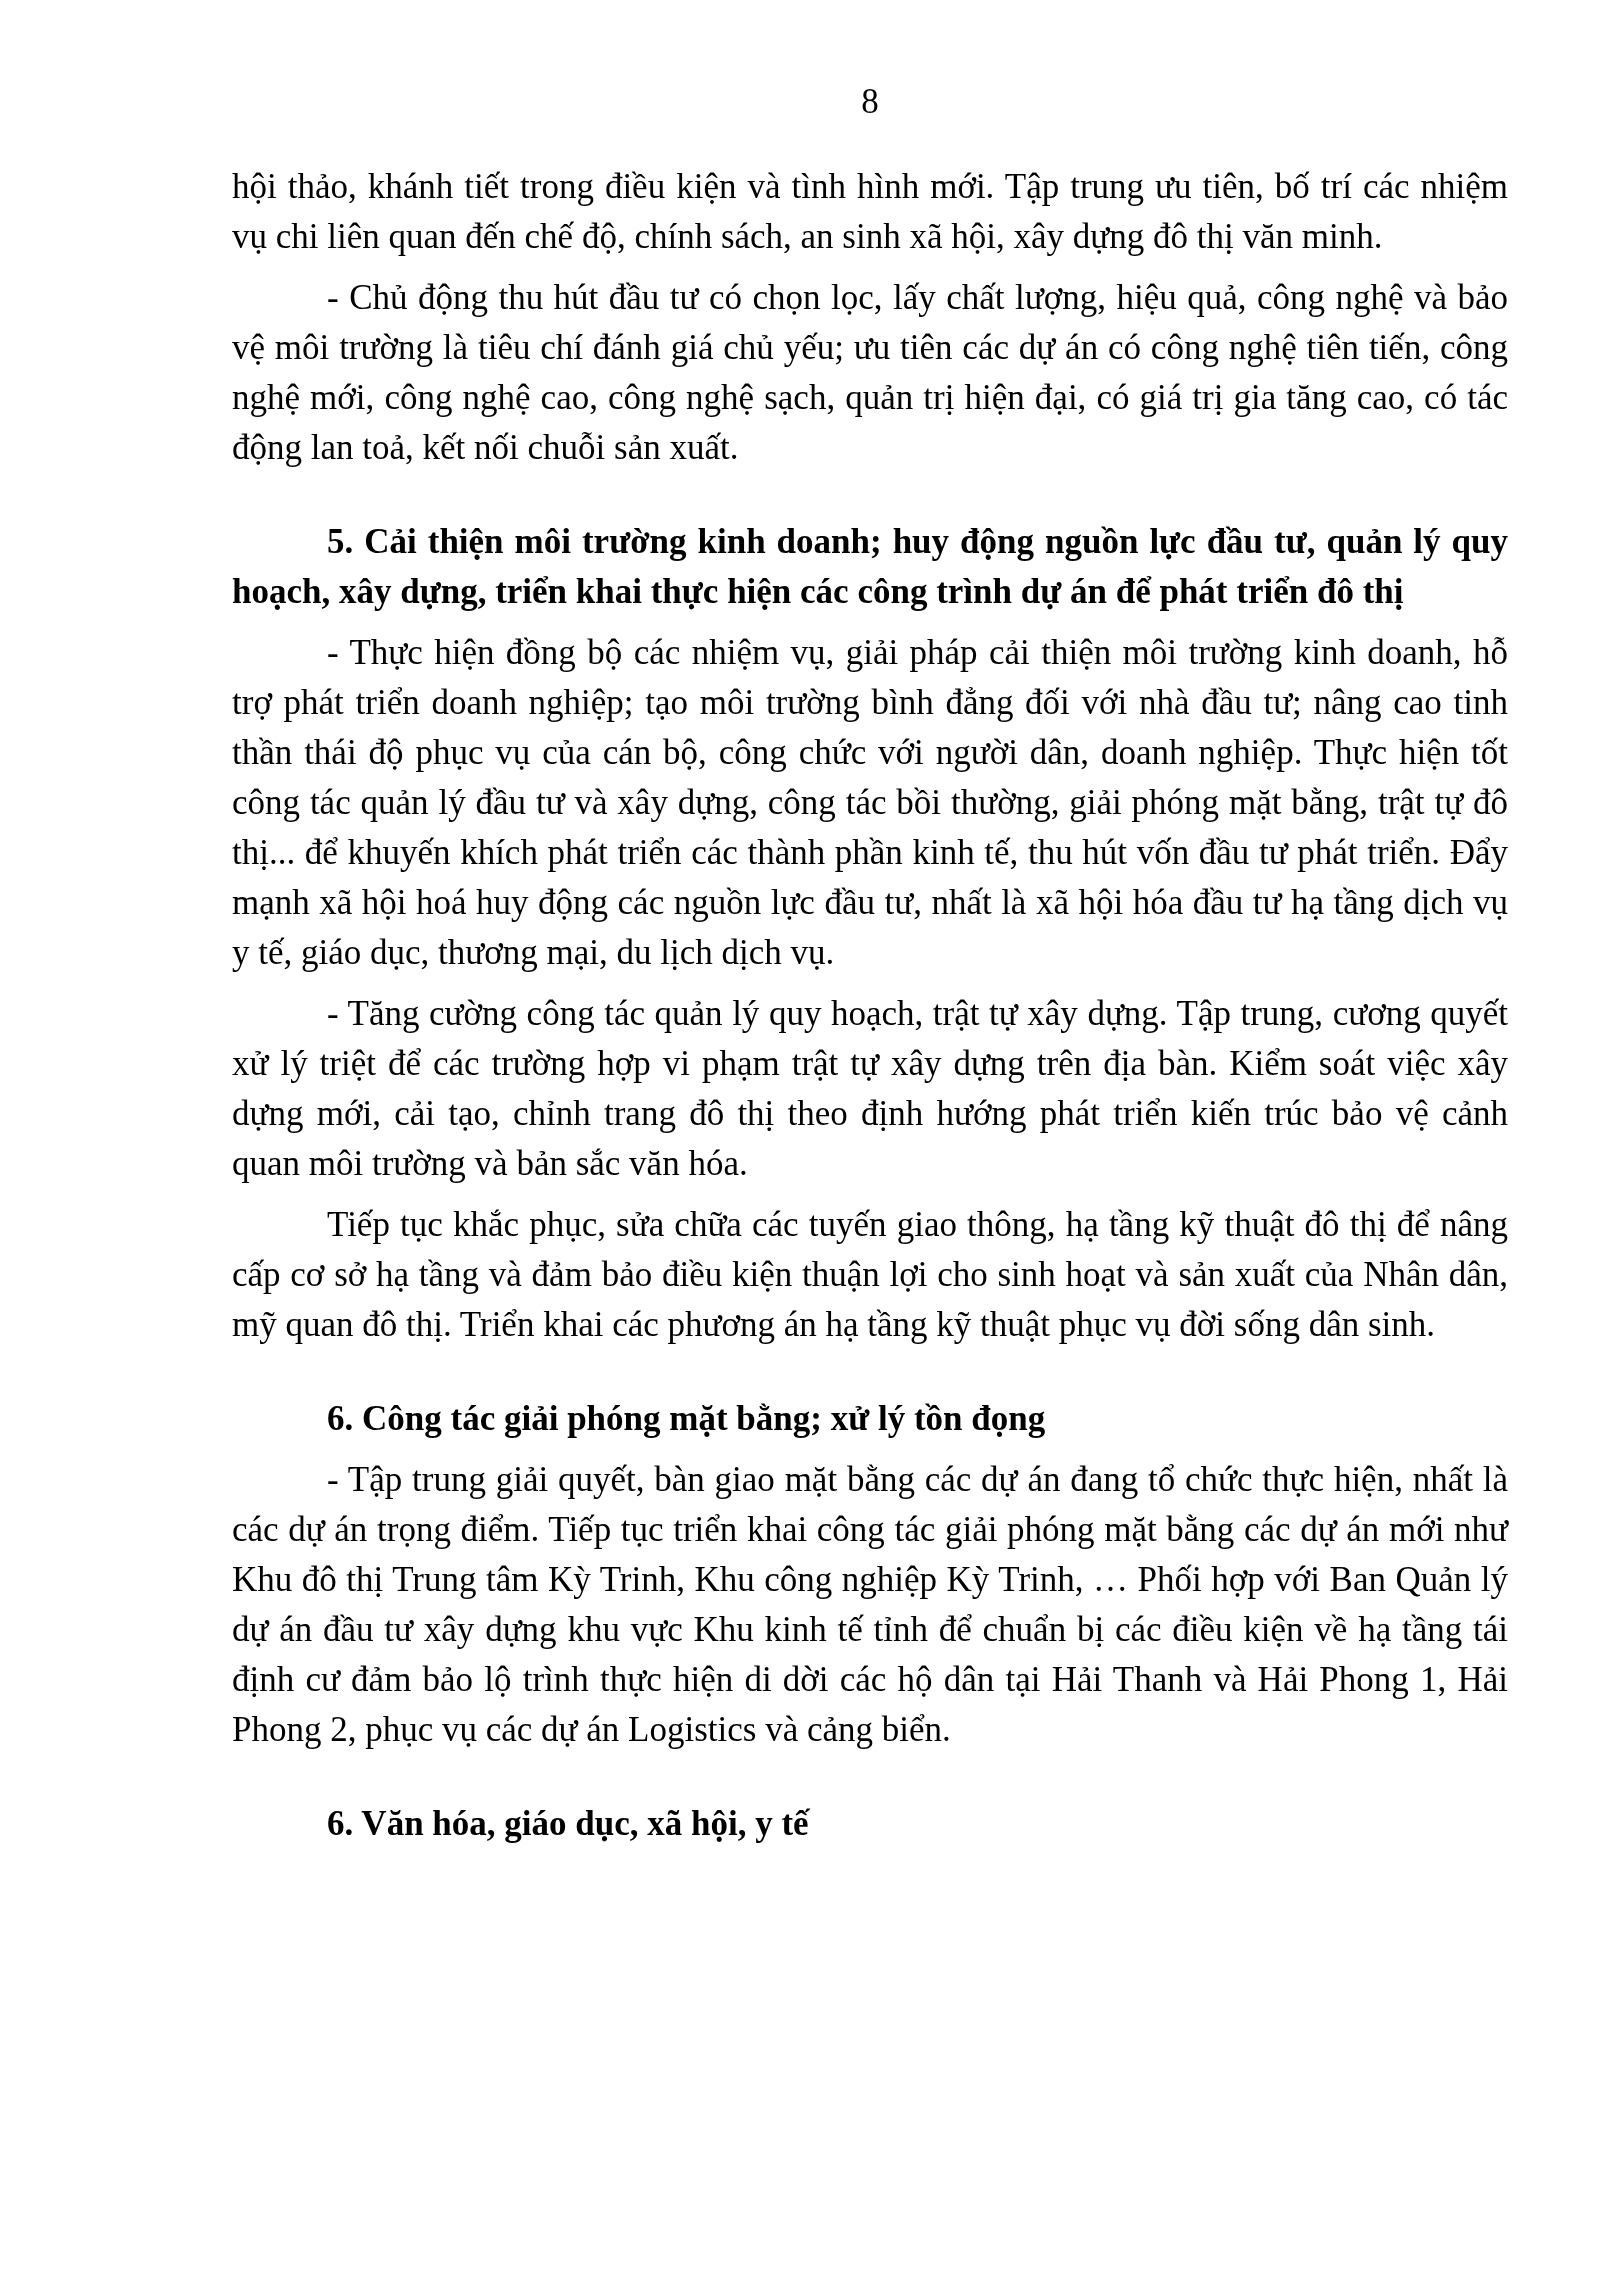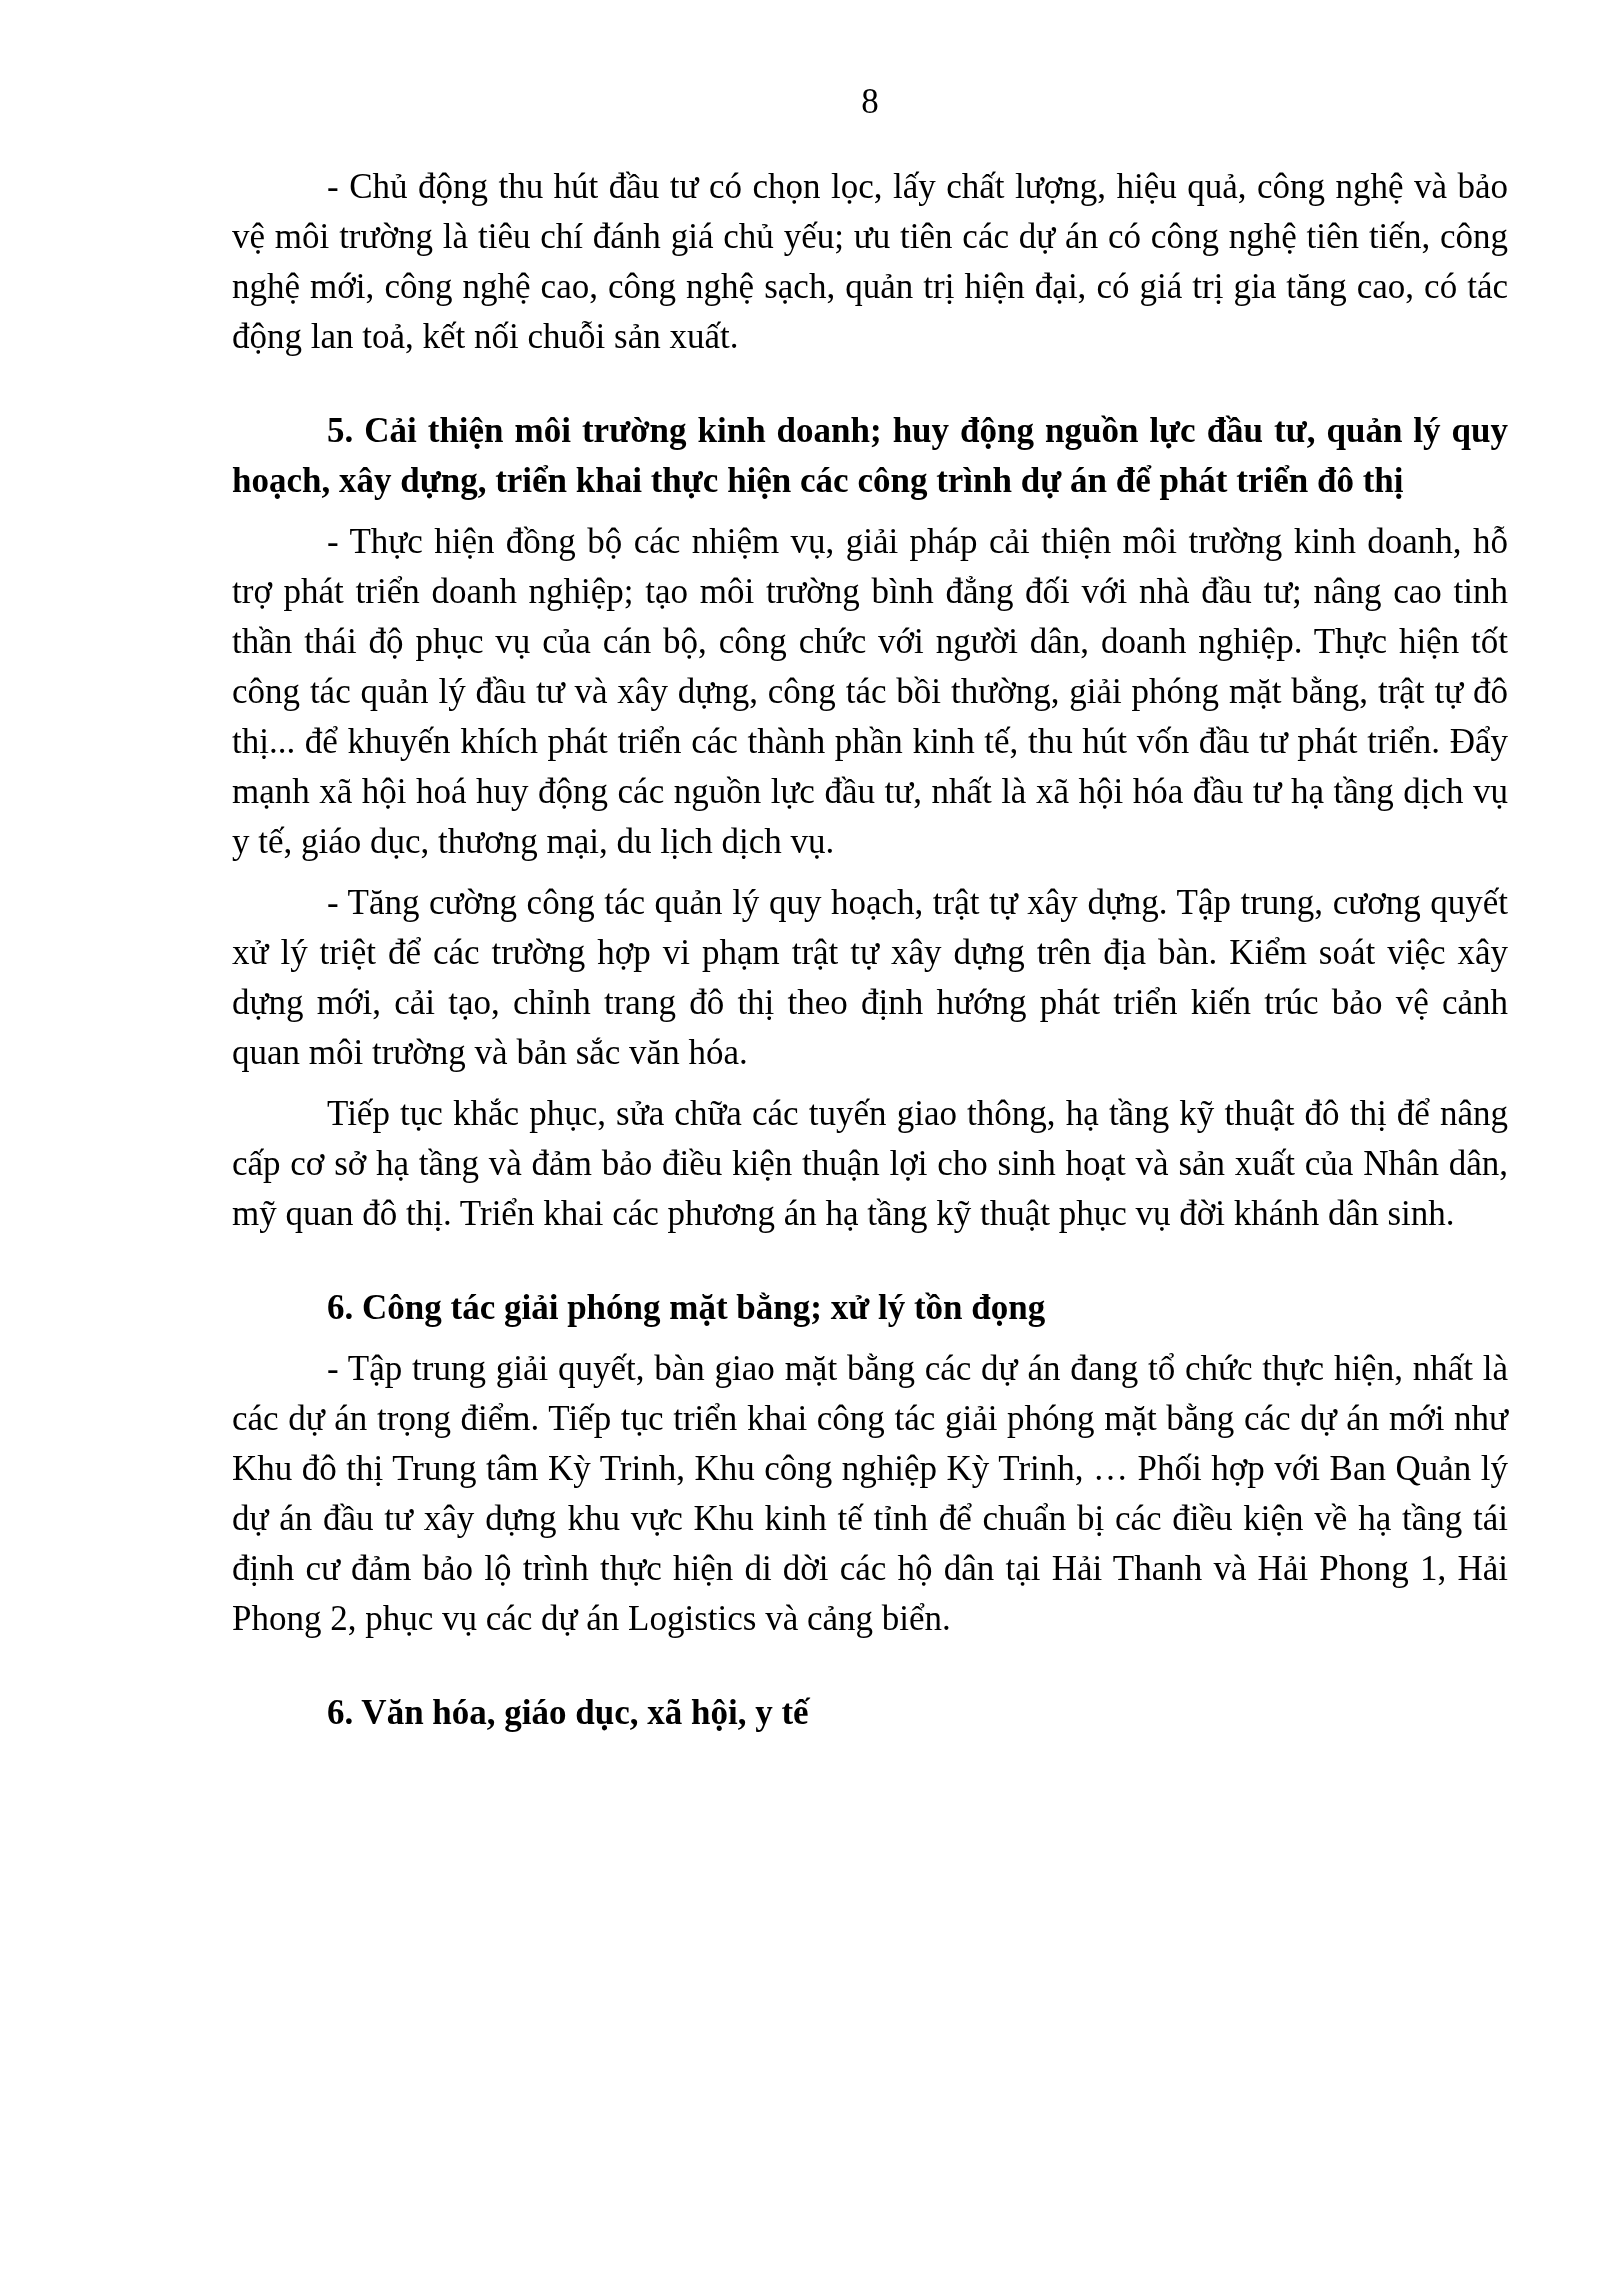--- a/index.html
+++ b/index.html
@@ -47,30 +47,31 @@
 </style>
 </head>
 <body>
 
 <div class="page">
 
   <div class="page-number">8</div>
 
   <div class="content">
 
+    <p class="para continuation">hội thảo, khánh tiết trong điều kiện và tình hình mới. Tập trung ưu tiên, bố trí các nhiệm vụ chi liên quan đến chế độ, chính sách, an sinh xã hội, xây dựng đô thị văn minh.</p>
 
     <p class="para">- Chủ động thu hút đầu tư có chọn lọc, lấy chất lượng, hiệu quả, công nghệ và bảo vệ môi trường là tiêu chí đánh giá chủ yếu; ưu tiên các dự án có công nghệ tiên tiến, công nghệ mới, công nghệ cao, công nghệ sạch, quản trị hiện đại, có giá trị gia tăng cao, có tác động lan toả, kết nối chuỗi sản xuất.</p>
 
     <p class="para heading">5. Cải thiện môi trường kinh doanh; huy động nguồn lực đầu tư, quản lý quy hoạch, xây dựng, triển khai thực hiện các công trình dự án để phát triển đô thị</p>
 
     <p class="para">- Thực hiện đồng bộ các nhiệm vụ, giải pháp cải thiện môi trường kinh doanh, hỗ trợ phát triển doanh nghiệp; tạo môi trường bình đẳng đối với nhà đầu tư; nâng cao tinh thần thái độ phục vụ của cán bộ, công chức với người dân, doanh nghiệp. Thực hiện tốt công tác quản lý đầu tư và xây dựng, công tác bồi thường, giải phóng mặt bằng, trật tự đô thị... để khuyến khích phát triển các thành phần kinh tế, thu hút vốn đầu tư phát triển. Đẩy mạnh xã hội hoá huy động các nguồn lực đầu tư, nhất là xã hội hóa đầu tư hạ tầng dịch vụ y tế, giáo dục, thương mại, du lịch dịch vụ.</p>
 
     <p class="para">- Tăng cường công tác quản lý quy hoạch, trật tự xây dựng. Tập trung, cương quyết xử lý triệt để các trường hợp vi phạm trật tự xây dựng trên địa bàn. Kiểm soát việc xây dựng mới, cải tạo, chỉnh trang đô thị theo định hướng phát triển kiến trúc bảo vệ cảnh quan môi trường và bản sắc văn hóa.</p>
 
-    <p class="para">Tiếp tục khắc phục, sửa chữa các tuyến giao thông, hạ tầng kỹ thuật đô thị để nâng cấp cơ sở hạ tầng và đảm bảo điều kiện thuận lợi cho sinh hoạt và sản xuất của Nhân dân, mỹ quan đô thị. Triển khai các phương án hạ tầng kỹ thuật phục vụ đời khánh dân sinh.</p>
+    <p class="para">Tiếp tục khắc phục, sửa chữa các tuyến giao thông, hạ tầng kỹ thuật đô thị để nâng cấp cơ sở hạ tầng và đảm bảo điều kiện thuận lợi cho sinh hoạt và sản xuất của Nhân dân, mỹ quan đô thị. Triển khai các phương án hạ tầng kỹ thuật phục vụ đời sống dân sinh.</p>
 
     <p class="para heading">6. Công tác giải phóng mặt bằng; xử lý tồn đọng</p>
 
     <p class="para">- Tập trung giải quyết, bàn giao mặt bằng các dự án đang tổ chức thực hiện, nhất là các dự án trọng điểm. Tiếp tục triển khai công tác giải phóng mặt bằng các dự án mới như Khu đô thị Trung tâm Kỳ Trinh, Khu công nghiệp Kỳ Trinh, … Phối hợp với Ban Quản lý dự án đầu tư xây dựng khu vực Khu kinh tế tỉnh để chuẩn bị các điều kiện về hạ tầng tái định cư đảm bảo lộ trình thực hiện di dời các hộ dân tại Hải Thanh và Hải Phong 1, Hải Phong 2, phục vụ các dự án Logistics và cảng biển.</p>
 
 
     <p class="para heading">6. Văn hóa, giáo dục, xã hội, y tế</p>
 
 
   </div>

